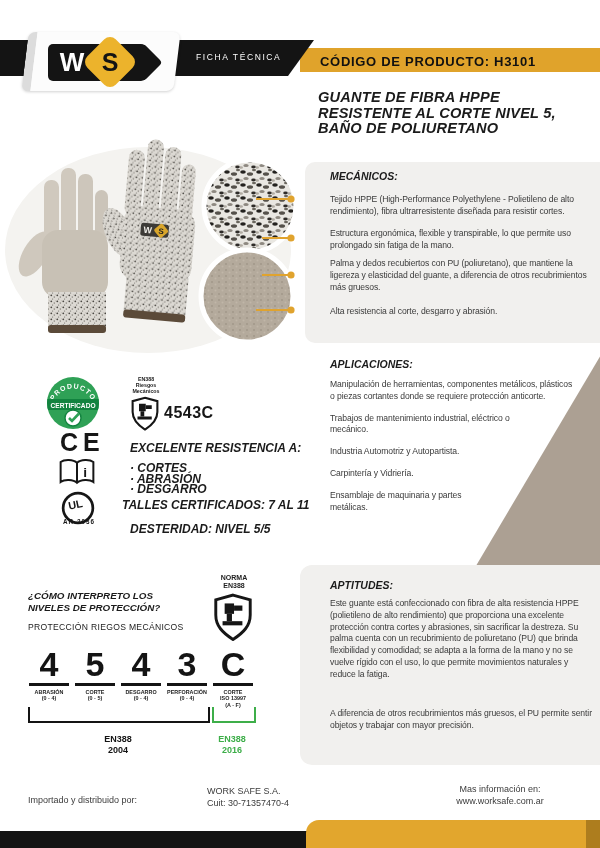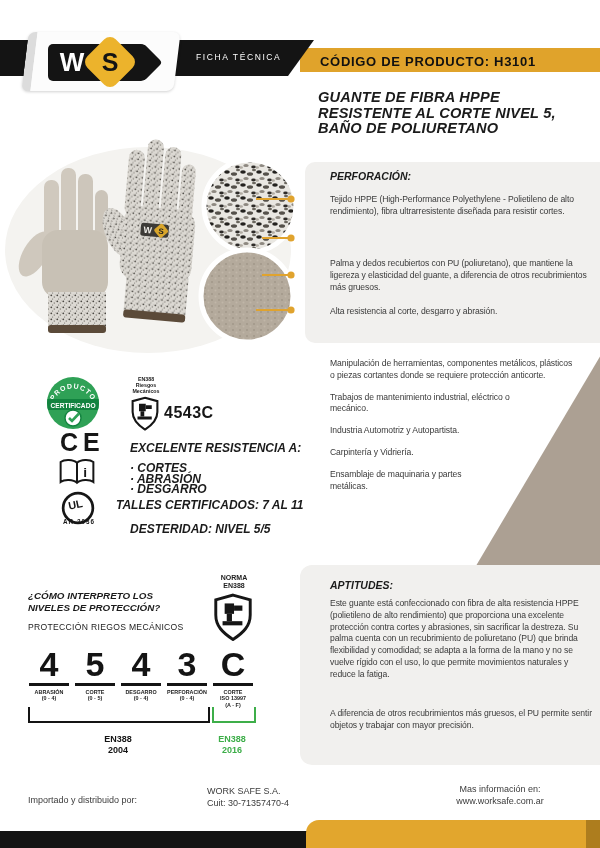--- a/index.html
+++ b/index.html
@@ -157,28 +157,30 @@
     </g>
     <g fill="#E0A32E">
       <circle cx="291" cy="69" r="3.6"></circle>
       <circle cx="291" cy="108" r="3.6"></circle>
       <circle cx="291" cy="145" r="3.6"></circle>
       <circle cx="291" cy="180" r="3.6"></circle>
     </g>
   </svg>
 
   <div class="abs panel panel-confeccion">
-    <div class="sec-heading">PERFORACIÓN:</div>
+    <div class="sec-heading">MECÁNICOS:</div>
     <p class="body-txt" style="top:32px">Tejido HPPE (High-Performance Polyethylene - Polietileno de alto rendimiento), fibra ultrarresistente diseñada para resistir cortes.</p>
+    <p class="body-txt" style="top:66px">Estructura ergonómica, flexible y transpirable, lo que permite uso prolongado sin fatiga de la mano.</p>
     <p class="body-txt" style="top:96px">Palma y dedos recubiertos con PU (poliuretano), que mantiene la ligereza y elasticidad del guante, a diferencia de otros recubrimientos más gruesos.</p>
     <p class="body-txt" style="top:144px">Alta resistencia al corte, desgarro y abrasión.</p>
   </div>
 
   <div class="abs taupe-triangle"></div>
   <div class="abs aplicaciones">
+    <span class="sec-heading">APLICACIONES:</span>
     <p class="body-txt" style="max-width:245px">Manipulación de herramientas, componentes metálicos, plásticos o piezas cortantes donde se requiere protección anticorte.</p>
     <p class="body-txt" style="max-width:205px">Trabajos de mantenimiento industrial, eléctrico o mecánico.</p>
     <p class="body-txt">Industria Automotriz y Autopartista.</p>
     <p class="body-txt">Carpintería y Vidriería.</p>
     <p class="body-txt" style="max-width:135px">Ensamblaje de maquinaria y partes metálicas.</p>
   </div>
 
   <svg class="abs" style="left:46px;top:376px" width="54" height="54" viewBox="0 0 54 54">
     <defs>
         <clipPath id="bclip">
@@ -233,21 +235,21 @@
   </div>
 
   <svg class="abs" style="left:60px;top:490px" width="36" height="36" viewBox="0 0 40 40">
     <circle cx="20" cy="20" r="16.5" fill="none" stroke="#161616" stroke-width="3"></circle>
     <g transform="rotate(-12 20 20)" fill="#161616" font-weight="800">
       <text x="10" y="20" font-size="12">UL</text>
     </g>
   </svg>
   <div class="abs ul-sub">AR  2036</div>
 
-  <div class="abs cert-italic" style="left:116px;top:500px">TALLES CERTIFICADOS: 7 AL 11</div>
+  <div class="abs cert-italic" style="left:122px;top:500px">TALLES CERTIFICADOS: 7 AL 11</div>
   <div class="abs cert-italic" style="left:130px;top:524px">DESTERIDAD: NIVEL 5/5</div>
 
   <div class="abs niv-heading">
     <div>¿CÓMO INTERPRETO LOS</div>
     <div>NIVELES DE PROTECCIÓN?</div>
   </div>
   <div class="abs niv-sub">PROTECCIÓN RIEGOS MECÁNICOS</div>
 
   <div class="abs norma-label">
     <div>NORMA</div>

